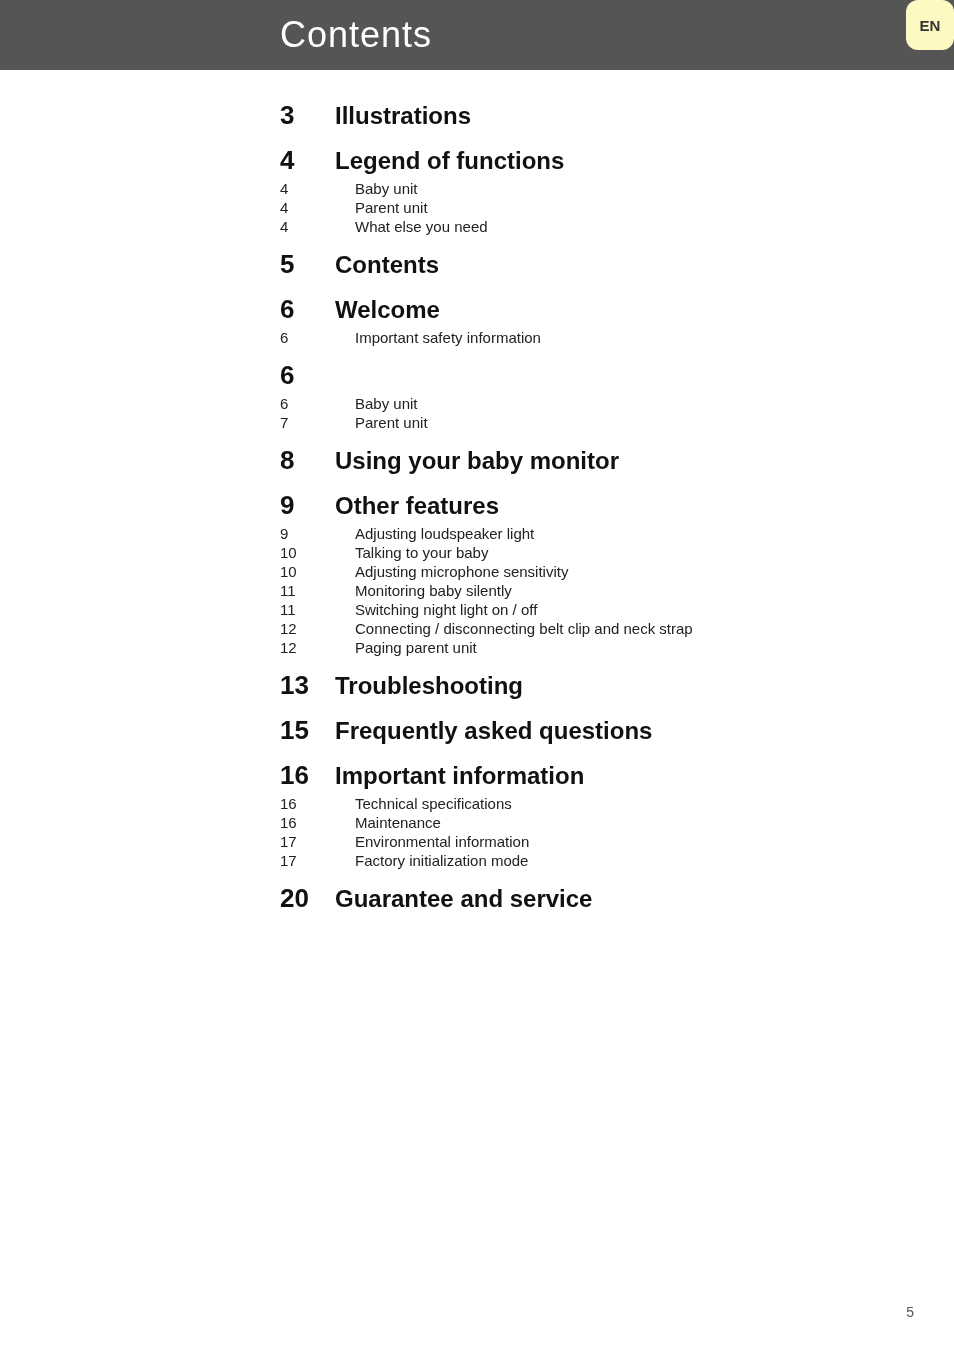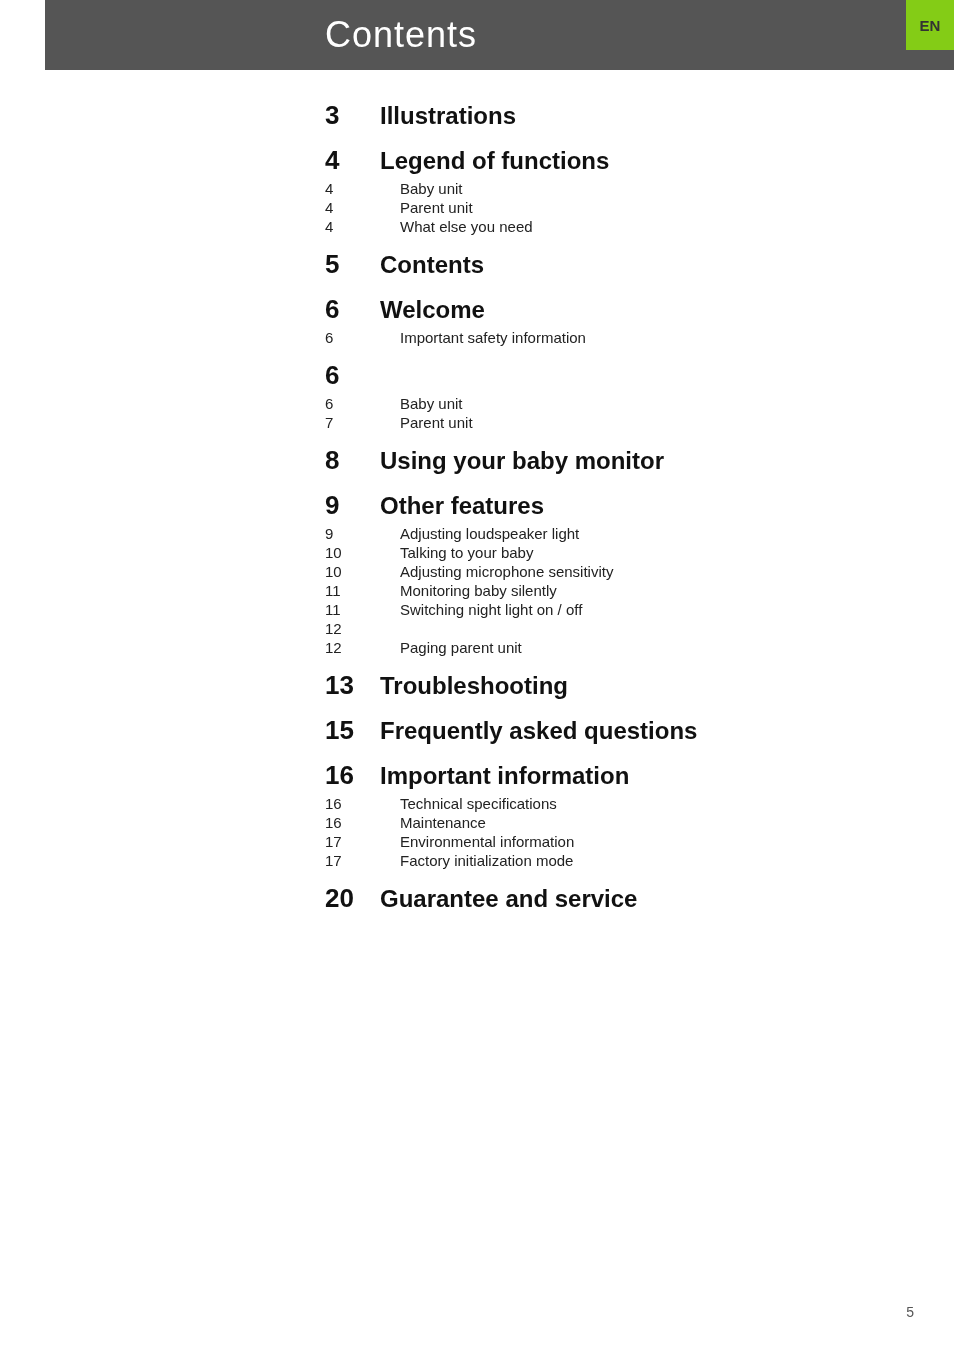--- a/index.html
+++ b/index.html
@@ -15,21 +15,20 @@
       font-family: Arial, Helvetica, sans-serif;
       color: #222222;
       position: relative;
     }
 
     .page-container {
       width: 954px;
       min-height: 1350px;
       background: #ffffff;
       position: relative;
-      padding-left: 45px;
     }
 
     
     .header-bar {
       background: #555555;
       width: 100%;
       height: 70px;
       display: flex;
       align-items: center;
       justify-content: space-between;
@@ -39,33 +38,34 @@
 
     .header-title {
       font-size: 36px;
       font-weight: normal;
       color: #ffffff;
       letter-spacing: 1px;
       padding-left: 280px;
     }
 
     .en-badge {
-      background: #84cc16;
+      background: #fef9c3;
       color: #333333;
       font-size: 15px;
       font-weight: bold;
       padding: 6px 12px;
       position: absolute;
       right: 0;
       top: 0;
       height: 50px;
       display: flex;
       align-items: center;
       justify-content: center;
       min-width: 48px;
+      border-radius: 12px;
     }
 
     
     .content-area {
       padding: 30px 60px 60px 280px;
     }
 
     
     .toc-section {
       margin-bottom: 14px;
@@ -221,20 +221,21 @@
           <div class="toc-sub-entry">
             <span class="toc-page-num-small">11</span>
             <span class="toc-title-small">Monitoring baby silently</span>
           </div>
           <div class="toc-sub-entry">
             <span class="toc-page-num-small">11</span>
             <span class="toc-title-small">Switching night light on / off</span>
           </div>
           <div class="toc-sub-entry">
             <span class="toc-page-num-small">12</span>
+            <span class="toc-title-small">Connecting / disconnecting belt clip and neck strap</span>
           </div>
           <div class="toc-sub-entry">
             <span class="toc-page-num-small">12</span>
             <span class="toc-title-small">Paging parent unit</span>
           </div>
         </div>
       </div>
       <div class="toc-section">
         <div class="toc-main-entry">
           <span class="toc-page-num-large">13</span>

